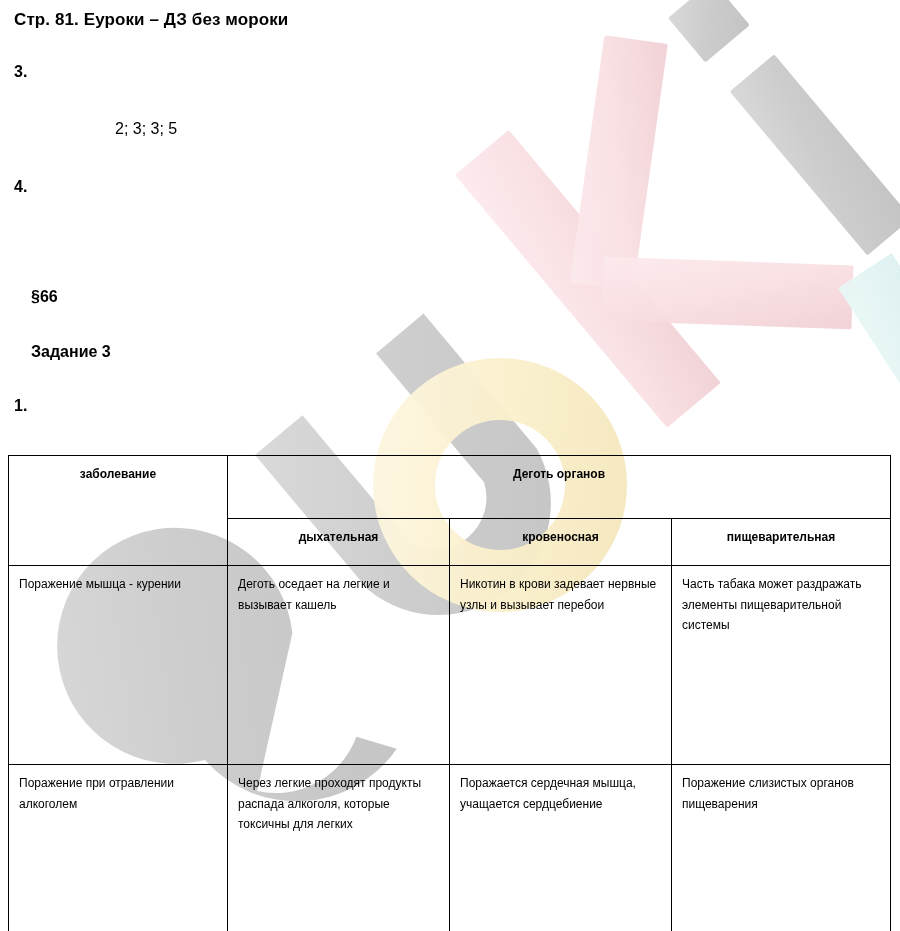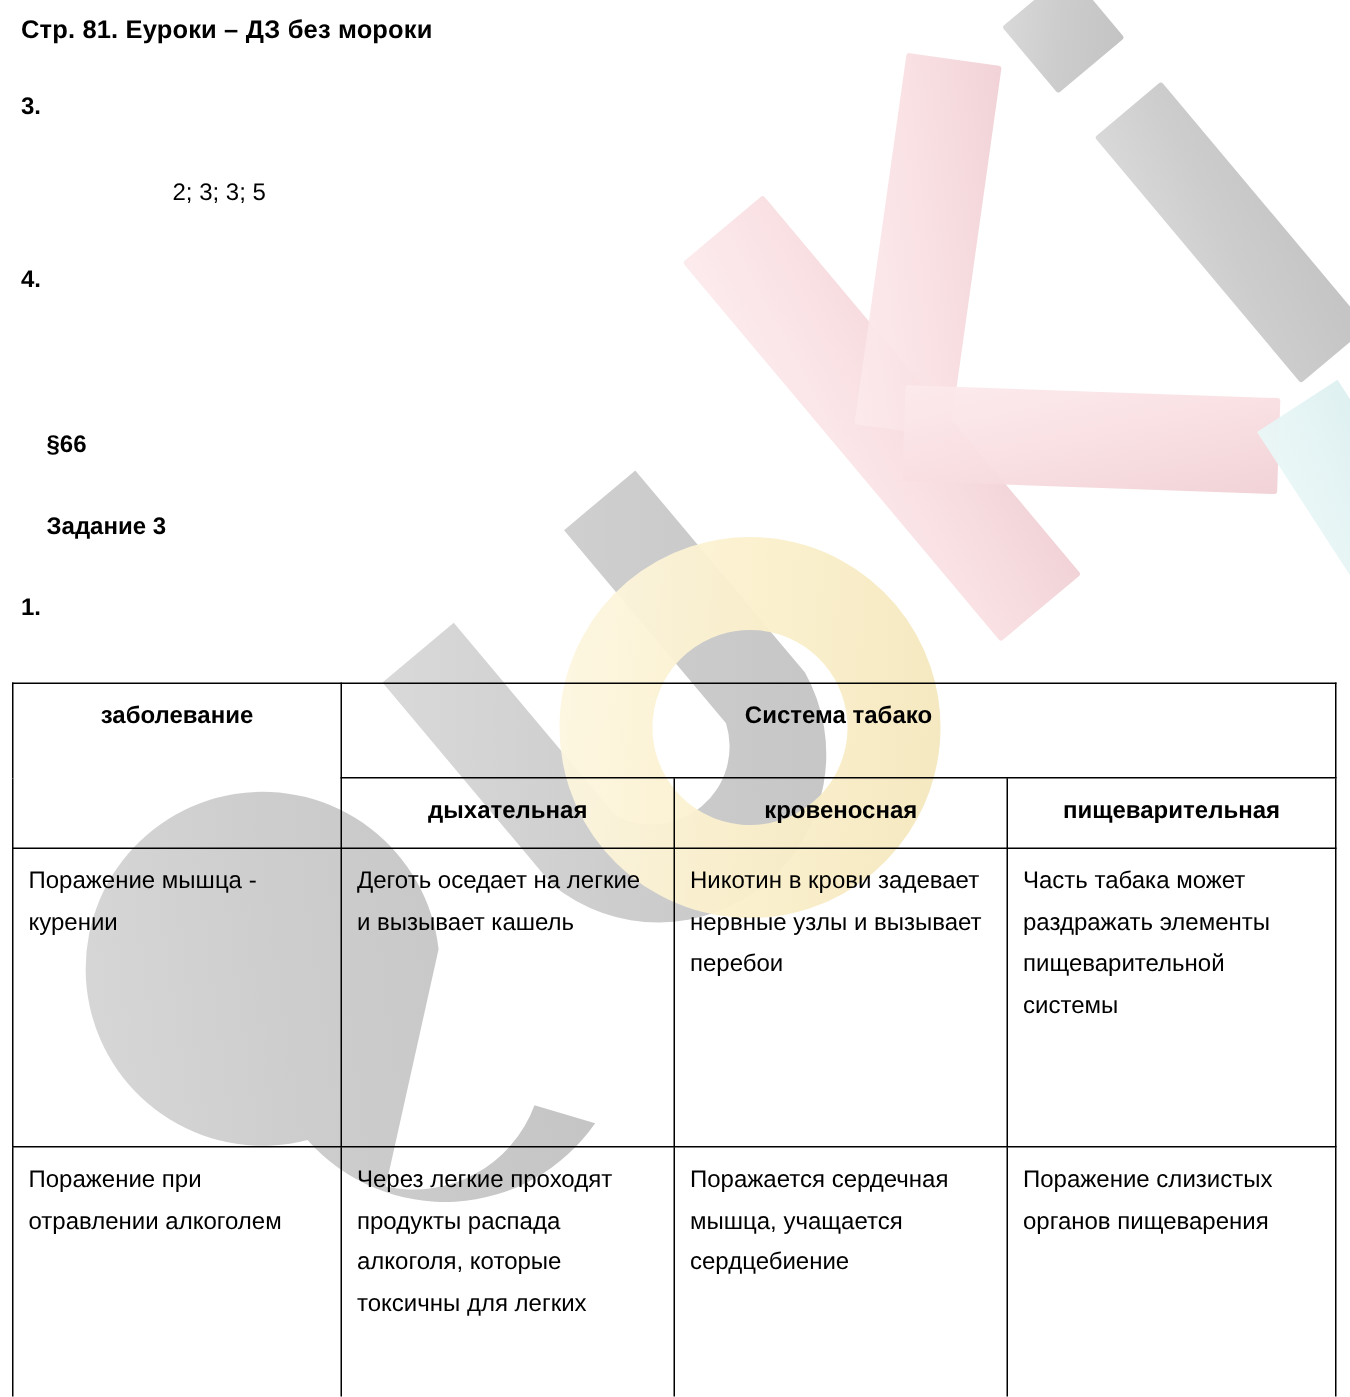--- a/index.html
+++ b/index.html
@@ -84,21 +84,21 @@
     left: 8px;
     top: 455px;
     width: 882px;
     border-collapse: collapse;
     table-layout: fixed;
   }
   #organ-table td, #organ-table th {
     border: 1.6px solid #000000;
     vertical-align: top;
     padding: 8px 10px 10px 10px;
-    font-size: 16px;
+    font-size: 12px;
     font-weight: normal;
     line-height: 1.72;
     background: transparent;
   }
   #organ-table th {
     font-weight: bold;
     text-align: center;
     vertical-align: top;
   }
   th.col-disease {
@@ -199,21 +199,21 @@
   <table id="organ-table">
     <colgroup>
       <col class="c1">
         <col class="c2">
         <col class="c3">
         <col class="c4">
     </colgroup>
     <tbody>
       <tr class="hdr1">
         <th rowspan="2" class="col-disease">заболевание</th>
-        <th colspan="3">Система табако</th>
+        <th colspan="3">Деготь органов</th>
       </tr>
       <tr class="hdr2">
         <th>дыхательная</th>
         <th>кровеносная</th>
         <th>пищеварительная</th>
       </tr>
       <tr class="body-row">
         <td>Поражение мышца - курении</td>
         <td>Деготь оседает на легкие и вызывает кашель</td>
         <td>Никотин в крови задевает нервные узлы и вызывает перебои</td>

